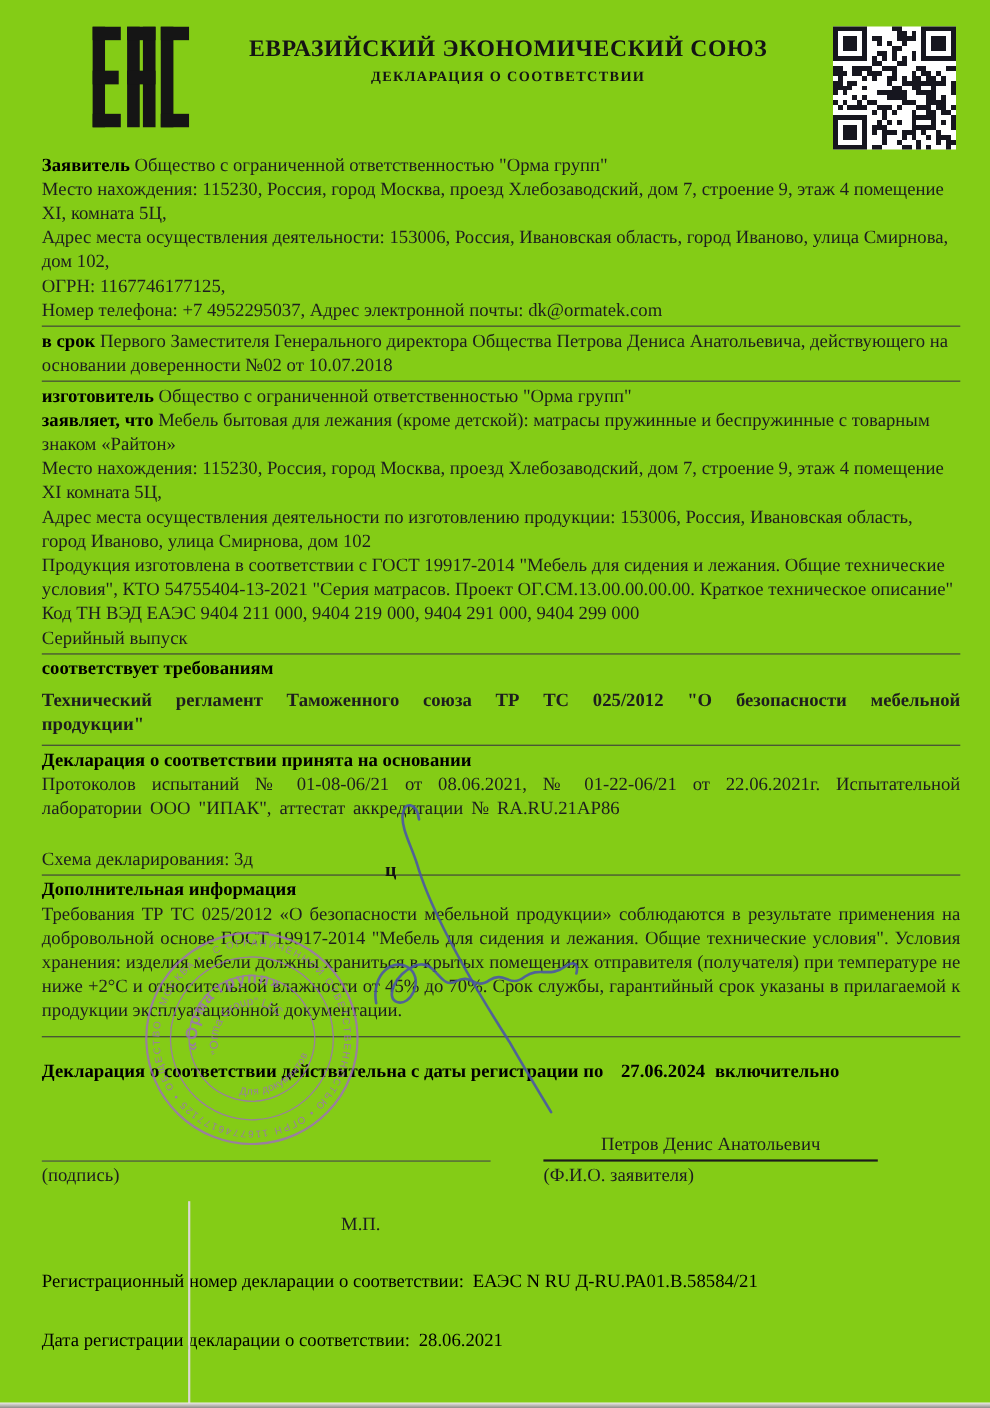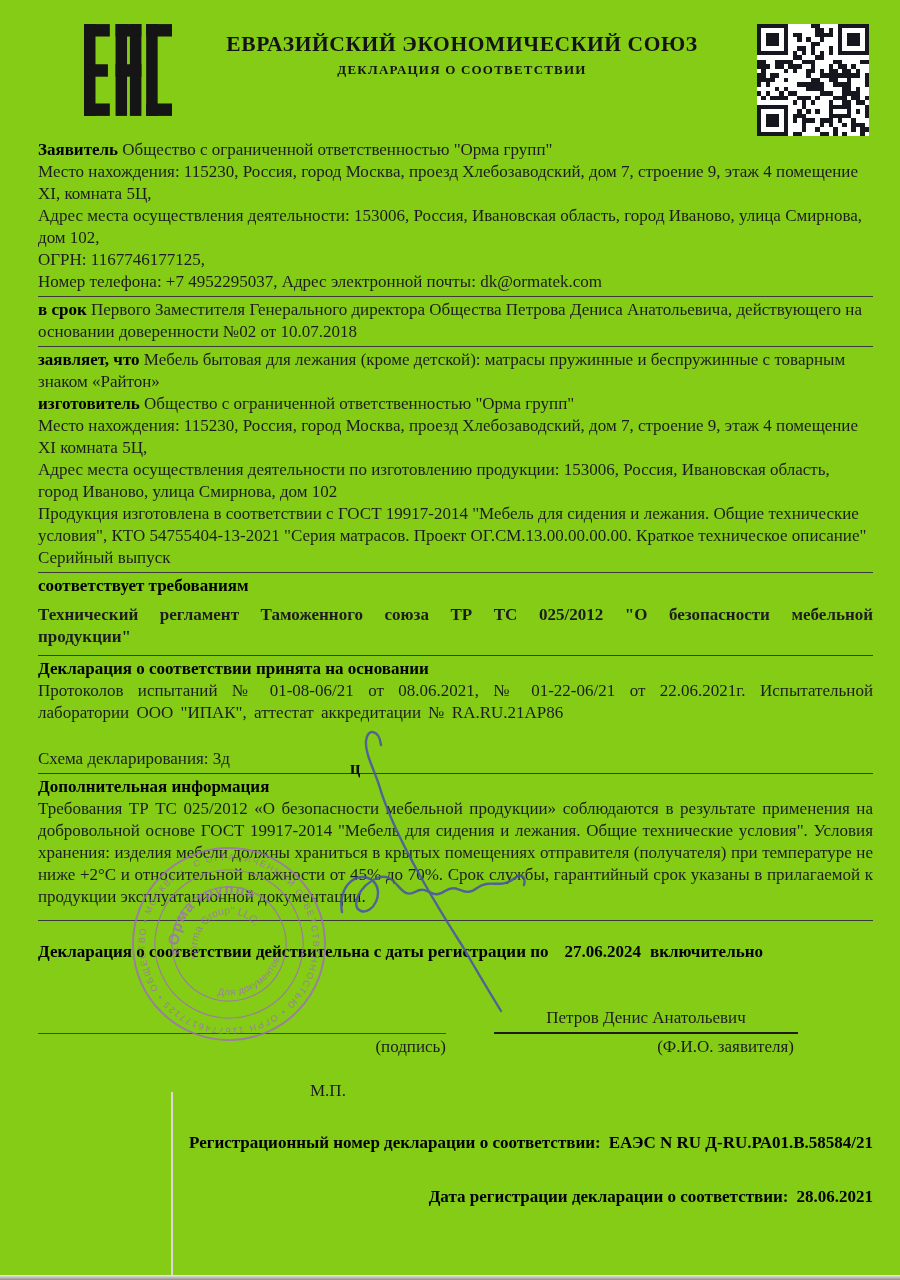--- a/index.html
+++ b/index.html
@@ -27,25 +27,25 @@
   .wide{word-spacing:9px;}
   .mid{word-spacing:3px;}
   .rule-scheme{position:relative;}
   .stray-char{position:absolute; left:312px; bottom:-3px; font-weight:bold; font-size:18px; line-height:1; color:#111;}
   .validity{font-weight:bold; color:#000; margin-top:20px !important;}
   .validity .v-date{margin-left:16px;}
   .validity .v-suffix{margin-left:9px;}
   .sig-row{display:flex; margin-top:44px; align-items:flex-end;}
   .sig-left{flex:0 0 408px;}
   .sig-line{border-bottom:1.6px solid #45454a; height:20px;}
-  .sig-caption{text-align:right; margin-top:2px;}
+  .sig-caption{text-align:left; margin-top:2px;}
   .sig-right{margin-left:48px; width:300px; text-align:center;}
   .sig-name{display:inline-block; min-width:296px; border-bottom:2px solid #1c1c1c; padding:0 4px 3px;text-align:center;}
   .mp{margin:22px 0 0 272px !important;}
-  .reg-line{font-weight:bold; color:#000;text-align:right;}
+  .reg-line{font-weight:normal; color:#000;}
   .reg-num{margin-top:30px !important;}
   .reg-date{margin-top:32px !important;}
   .reg-line .reg-value{margin-left:8px;}
   
   .stamp{position:absolute; left:126px; top:843px; width:206px; height:202px; opacity:.8; pointer-events:none;}
   .signature-ink{position:absolute; left:315px; top:715px; width:270px; height:310px; opacity:.88; pointer-events:none;}
   .crease{position:absolute; left:171px; top:1092px; width:1.5px; height:186px; background:#dcd8d3;}
   .scan-edge{position:absolute; left:0; right:0; bottom:0; height:5px;
     background:linear-gradient(to bottom,#efede9 0%,#c9c7c3 40%,#8f8d89 100%);}
 </style>
@@ -301,25 +301,26 @@
     <p>Адрес места осуществления деятельности: 153006, Россия, Ивановская область, город Иваново, улица Смирнова, дом 102,</p>
     <p>ОГРН: 1167746177125,</p>
     <p>Номер телефона: +7 4952295037, Адрес электронной почты: dk@ormatek.com</p>
 
     <div class="rule"></div>
 
     <p><b>в срок</b> <span>Первого Заместителя Генерального директора Общества Петрова Дениса Анатольевича, действующего на основании доверенности №02 от 10.07.2018</span></p>
 
     <div class="rule"></div>
 
+    <p><b>изготовитель</b> <span>Общество с ограниченной ответственностью "Орма групп"</span></p>
     <p><b>заявляет, что</b> <span>Мебель бытовая для лежания (кроме детской): матрасы пружинные и беспружинные с товарным знаком «Райтон»</span></p>
-    <p><b>изготовитель</b> <span>Общество с ограниченной ответственностью "Орма групп"</span></p>
     <p>Место нахождения: 115230, Россия, город Москва, проезд Хлебозаводский, дом 7, строение 9, этаж 4 помещение XI комната 5Ц,</p>
     <p>Адрес места осуществления деятельности по изготовлению продукции: 153006, Россия, Ивановская область, город Иваново, улица Смирнова, дом 102</p>
     <p>Продукция изготовлена в соответствии с ГОСТ 19917-2014 "Мебель для сидения и лежания. Общие технические условия", КТО 54755404-13-2021 "Серия  матрасов. Проект ОГ.СМ.13.00.00.00.00. Краткое техническое описание"</p>
+    <p>Код ТН ВЭД ЕАЭС 9404 211 000, 9404 219 000, 9404 291 000, 9404 299 000</p>
     <p>Серийный выпуск</p>
 
     <div class="rule"></div>
 
     <p><b>соответствует требованиям</b></p>
     <p class="just wide" style="margin-top:7px;margin-bottom:7px;font-weight:bold;">Технический регламент Таможенного союза ТР ТС 025/2012 "О безопасности мебельной продукции"</p>
 
     <div class="rule"></div>
 
     <p><b>Декларация о соответствии принята на основании</b></p>

